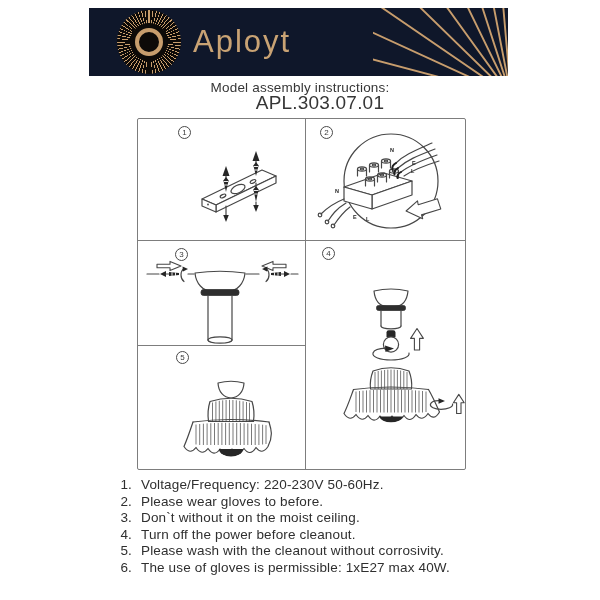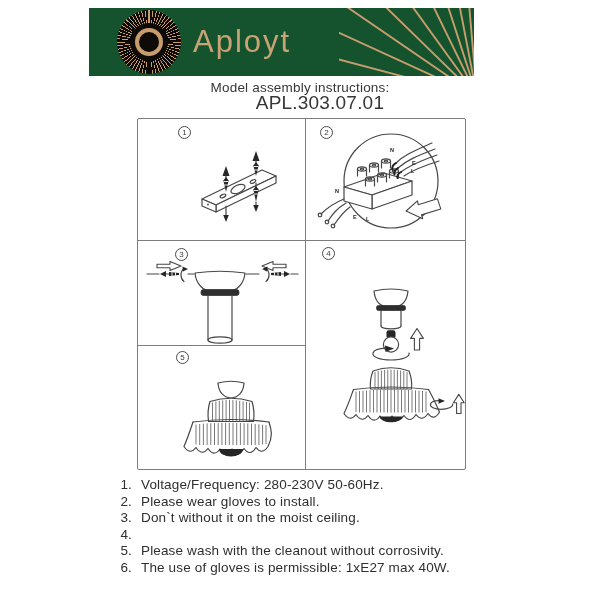--- a/index.html
+++ b/index.html
@@ -1,21 +1,21 @@
 <!DOCTYPE html>
 <html><head>
 <meta charset="utf-8">
 <style>
   html,body { margin:0; padding:0; background:#ffffff; }
   body { width:600px; height:600px; font-family:"Liberation Sans", sans-serif; }
   .page { position:relative; width:600px; height:600px; background:#fff; overflow:hidden; }
 
   
-  .brandbar { position:absolute; left:89px; top:8px; width:385px; height:68px;
-              background:#14532d; overflow:hidden; }
+  .brandbar { position:absolute; left:89px; top:8px; width:419px; height:68px;
+              background:#0f172a; overflow:hidden; }
   .sunburst { position:absolute; left:28px; top:2px; width:64px; height:64px; border-radius:50%;
               background:repeating-conic-gradient(#c79d6d 0deg 1.6deg, #0d0a08 1.6deg 6.4deg); }
   .sunburst::after { content:""; position:absolute; left:50%; top:50%; transform:translate(-50%,-50%);
               width:20px; height:20px; border-radius:50%; background:#0d0a08;
               border:4px solid #c79d6d; box-shadow:0 0 0 5px #0d0a08; }
   .brand { position:absolute; left:104px; top:16px; font-size:31px; color:#c9a374;
            letter-spacing:2px; font-weight:400; }
   .rays { position:absolute; right:0; top:0; width:135px; height:68px; }
 
   
@@ -253,32 +253,33 @@
         <path class="ln" d="M55,76 C52,85 49,93.5 46,100.5 q6,9 12,1 q6,9 12,1 q6,9 12,0.5 q6,9 12,0 q6,8.5 12,-0.5 q6,8.5 12,-1 q6,8 12,-1 C135.5,89.5 133,82.5 131,76"></path>
         <path class="st" d="M58,78.5 L58,98.5 M61.7,78 L61.7,99 M65.4,77.7 L65.4,99 M69.1,77.4 L69.1,99 M72.8,77.2 L72.8,99 M76.5,77 L76.5,99 M80.2,76.9 L80.2,99 M83.9,76.8 L83.9,99 M87.6,76.8 L87.6,99 M91.3,76.8 L91.3,99 M95,76.8 L95,99 M98.7,76.9 L98.7,99 M102.4,77 L102.4,99 M106.1,77.2 L106.1,99 M109.8,77.4 L109.8,99 M113.5,77.7 L113.5,99 M117.2,78 L117.2,99 M120.9,78.3 L120.9,99 M124.6,78.7 L124.6,98.5 M128,79.2 L128,98"></path>
         <path class="fl" d="M81,103 A12,7.5 0 0 0 105,103 Z"></path>
       </svg>
     </div>
   </div>
 
   <ol class="instructions">
     <li class="item">
       <span class="num">1.</span>
-      <span class="txt">Voltage/Frequency: 280-230V 50-60Hz.</span>
+      <span class="txt">Voltage/Frequency: 220-230V 50-60Hz.</span>
     </li>
     <li class="item">
       <span class="num">2.</span>
-      <span class="txt">Please wear gloves to install.</span>
+      <span class="txt">Please wear gloves to before.</span>
     </li>
     <li class="item">
       <span class="num">3.</span>
       <span class="txt">Don`t without it on the moist ceiling.</span>
     </li>
     <li class="item">
       <span class="num">4.</span>
+      <span class="txt">Turn off the power before cleanout.</span>
     </li>
     <li class="item">
       <span class="num">5.</span>
       <span class="txt">Please wash with the cleanout without corrosivity.</span>
     </li>
     <li class="item">
       <span class="num">6.</span>
       <span class="txt">The use of gloves is permissible: 1xE27 max 40W.</span>
     </li>
   </ol>

